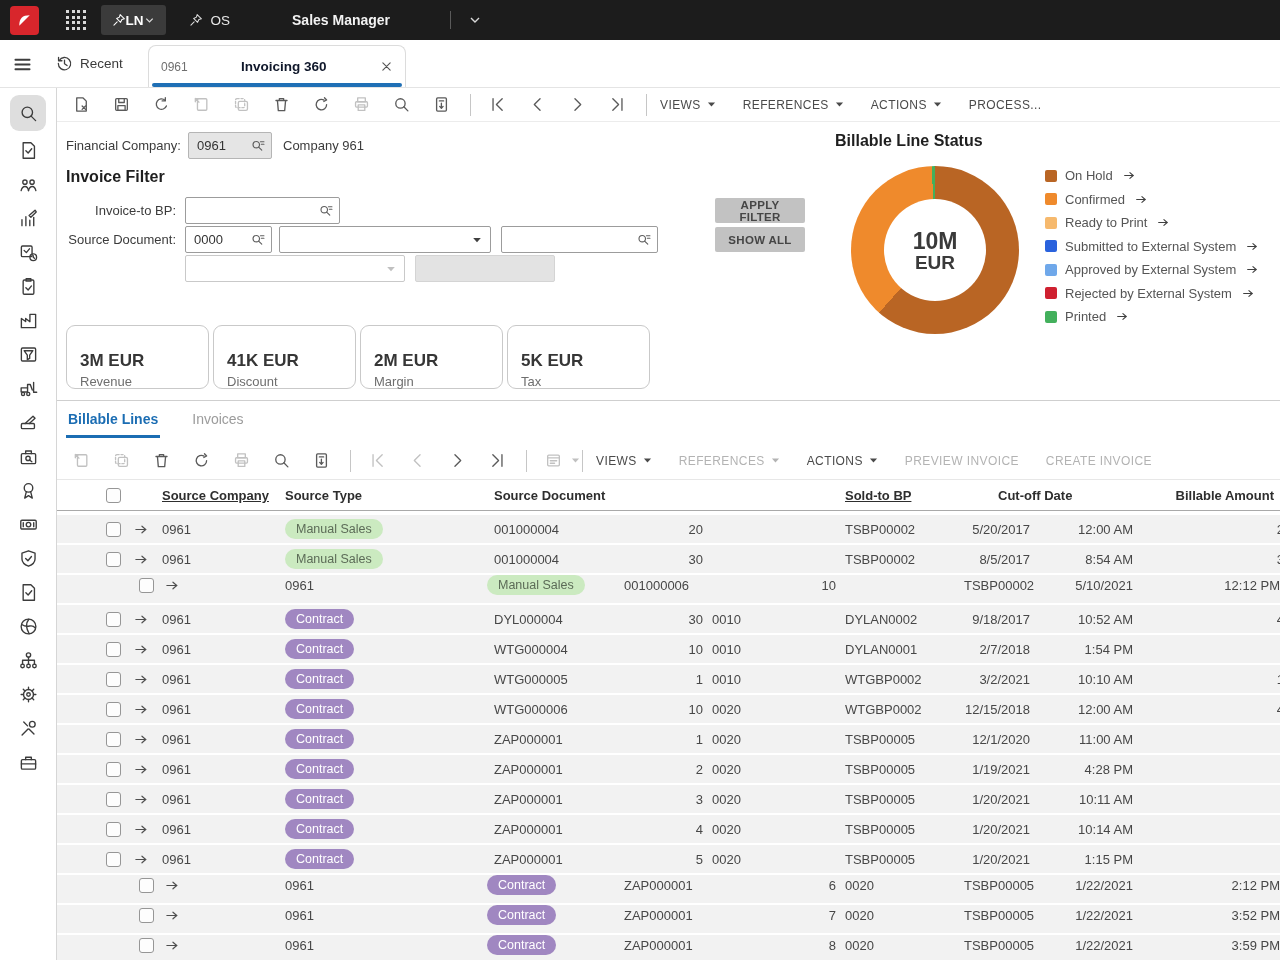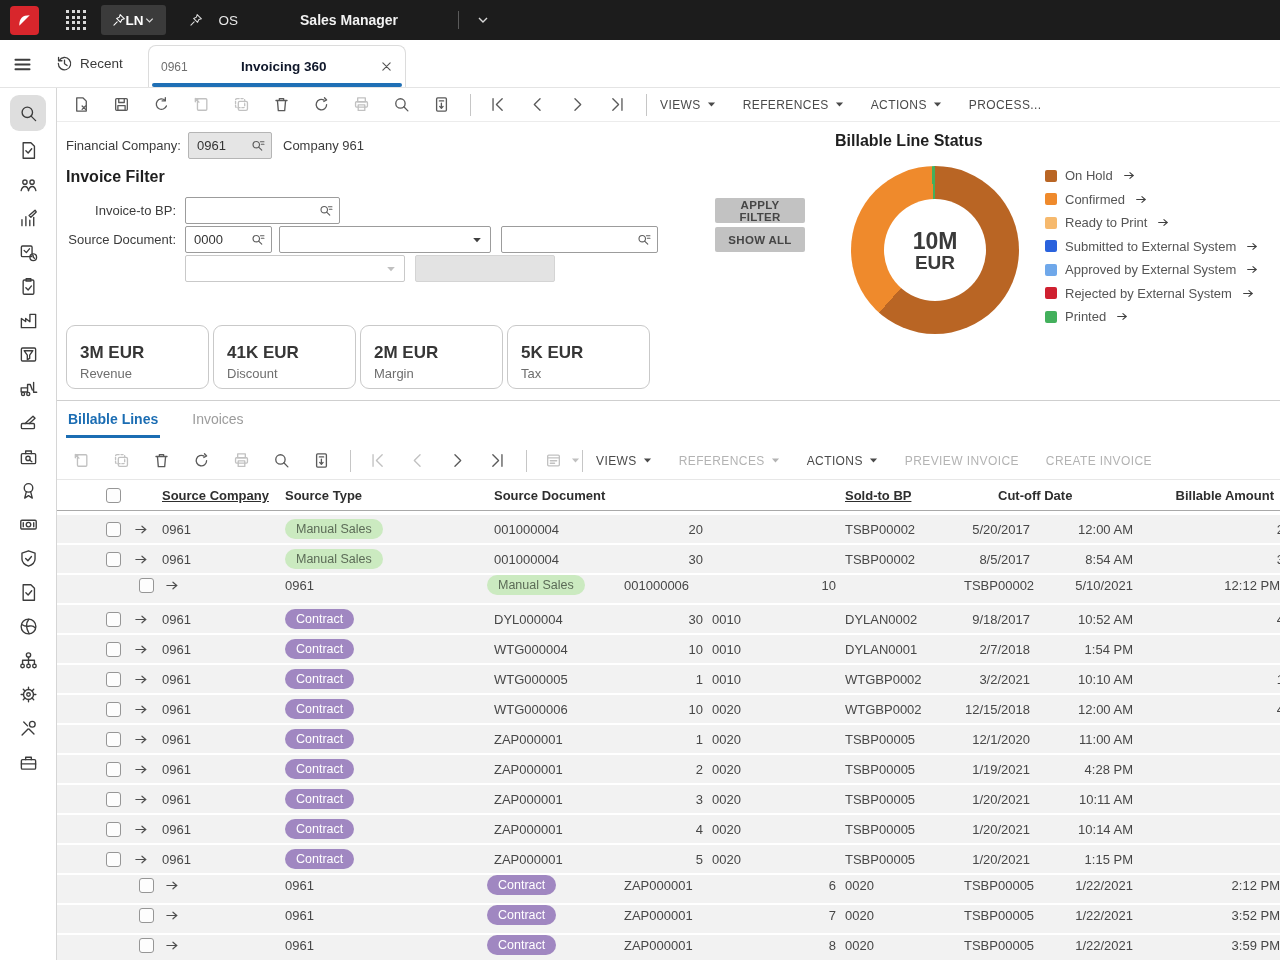--- a/index.html
+++ b/index.html
@@ -6,21 +6,21 @@
   .screen{position:relative;width:1280px;height:960px;background:#fff;overflow:hidden;
           font-family:"Liberation Sans","DejaVu Sans",sans-serif;-webkit-font-smoothing:antialiased;}
   svg{display:block}
 
   
   .topbar{position:absolute;left:0;top:0;width:1280px;height:40px;background:#1c1c1c;display:flex;align-items:center;color:#ececec;}
   .logo{width:29px;height:29px;background:#d8262c;border-radius:4px;margin-left:10px;display:flex;align-items:center;justify-content:center;flex:none;cursor:pointer}
   .waffle{margin-left:27px;display:grid;grid-template-columns:repeat(4,3px);grid-gap:2.5px;cursor:pointer}
   .waffle i{width:3px;height:3px;background:#d9d9d9;}
   .app-chip{margin-left:15px;height:30px;background:#3b3b3b;border-radius:3px;display:flex;align-items:center;padding:0 11px;gap:0;font-weight:700;font-size:13.5px;color:#fff;cursor:pointer}
-  .app-os{margin-left:23px;display:flex;align-items:center;gap:16px;font-size:13.5px;color:#e8e8e8;cursor:pointer}
+  .app-os{margin-left:23px;display:flex;align-items:center;gap:8px;font-size:13.5px;color:#e8e8e8;cursor:pointer}
   .role{margin-left:62px;font-size:14px;color:#f2f2f2;font-weight:600}
   .tb-div{width:1px;height:18px;background:#5a5a5a;margin-left:60px}
   .tb-chev{margin-left:17px;color:#d8d8d8;cursor:pointer}
 
   
   .tabbar{position:absolute;left:0;top:40px;width:1280px;height:48px;background:#fff;border-bottom:1px solid #e4e4e4;box-sizing:border-box}
   .hamburger{position:absolute;left:13px;top:15px;color:#3d3d3d;cursor:pointer}
   .recent{position:absolute;left:56px;top:15px;display:flex;gap:7px;align-items:center;color:#3a3a3a;font-size:13.5px;cursor:pointer}
   .tab{position:absolute;left:148px;top:5px;width:258px;height:42px;border:1px solid #dcdcdc;border-bottom:none;border-radius:8px 8px 0 0;display:flex;align-items:center;background:#fff;box-sizing:border-box}
   .tab-underline{position:absolute;left:3px;right:3px;bottom:0;height:4px;background:#1f6fb5;border-radius:2px}
@@ -69,21 +69,21 @@
   .donut-v{font-size:23px;line-height:24px}
   .donut-u{font-size:19px;line-height:19px}
   .legend{position:absolute;left:988px;top:42px}
   .legend-item{display:flex;align-items:center;height:23.5px;gap:8px}
   .lswatch{width:12px;height:12px;border-radius:2px;flex:none}
   .llabel{font-size:13px;color:#555;white-space:nowrap}
   .larrow{color:#3f3f3f;margin-left:2px;cursor:pointer}
 
   
   .kpis{position:absolute;left:9px;top:203px;display:flex;gap:4px}
-  .kpi{width:143px;height:64px;border:1px solid #c9c9c9;border-radius:9px;box-sizing:border-box;padding:17px 0 0 13px;background:#fff}
+  .kpi{width:143px;height:64px;border:1px solid #c9c9c9;border-radius:9px;box-sizing:border-box;padding:25px 0 0 13px;background:#fff}
   .kpi-v{font-size:17px;font-weight:700;color:#363636}
   .kpi-l{font-size:13px;color:#6e6e6e;margin-top:3px}
 
   .divider{position:absolute;left:0;top:312px;width:100%;height:1px;background:#cfcfcf}
 
   
   .lines-tabs{position:absolute;left:9px;top:318px;display:flex;gap:30px;height:32px}
   .ltab{font-size:14px;padding:5px 2px 6px;cursor:pointer}
   .ltab.active{color:#1b6db3;font-weight:700;border-bottom:3px solid #1b6db3}
   .ltab.inactive{color:#9c9c9c}

